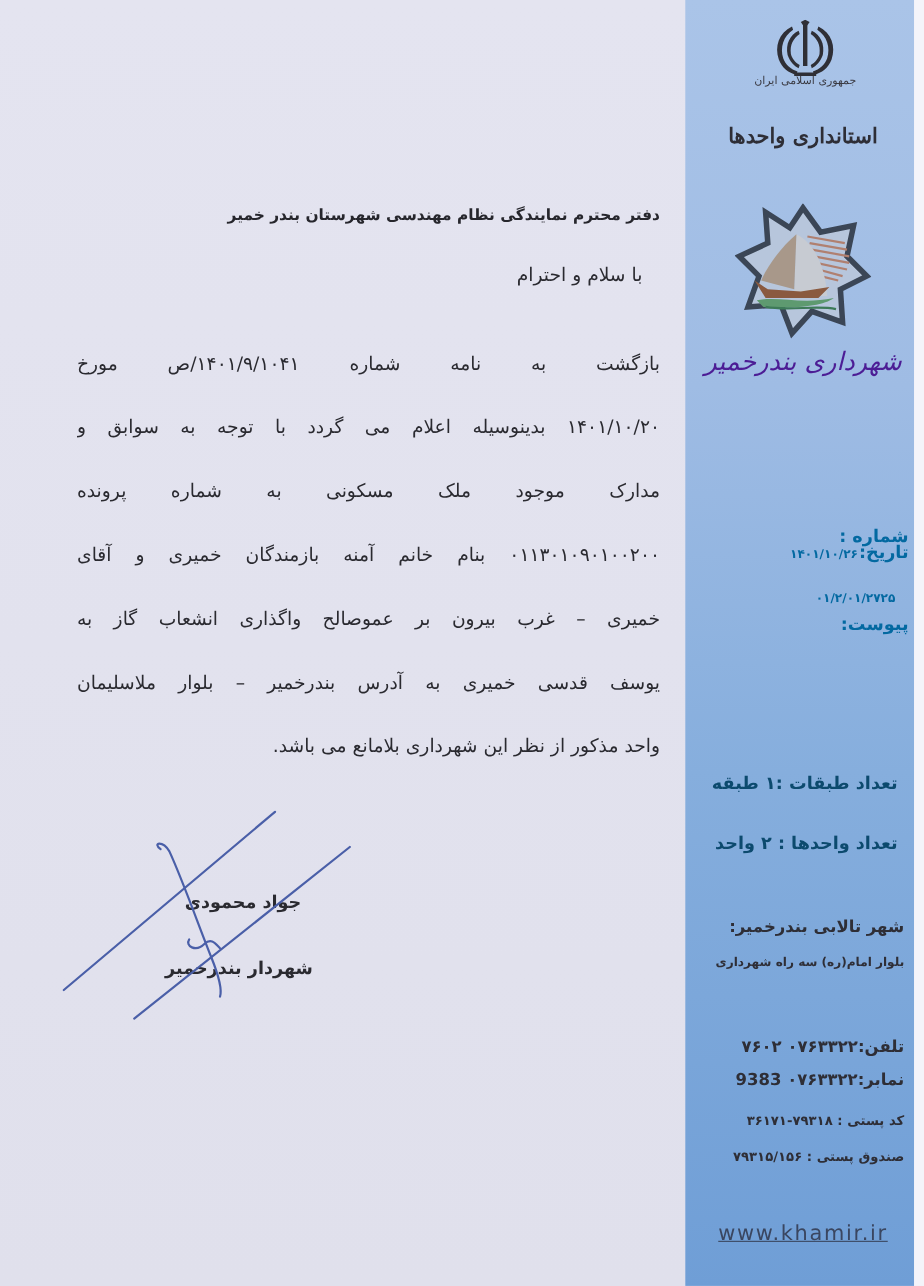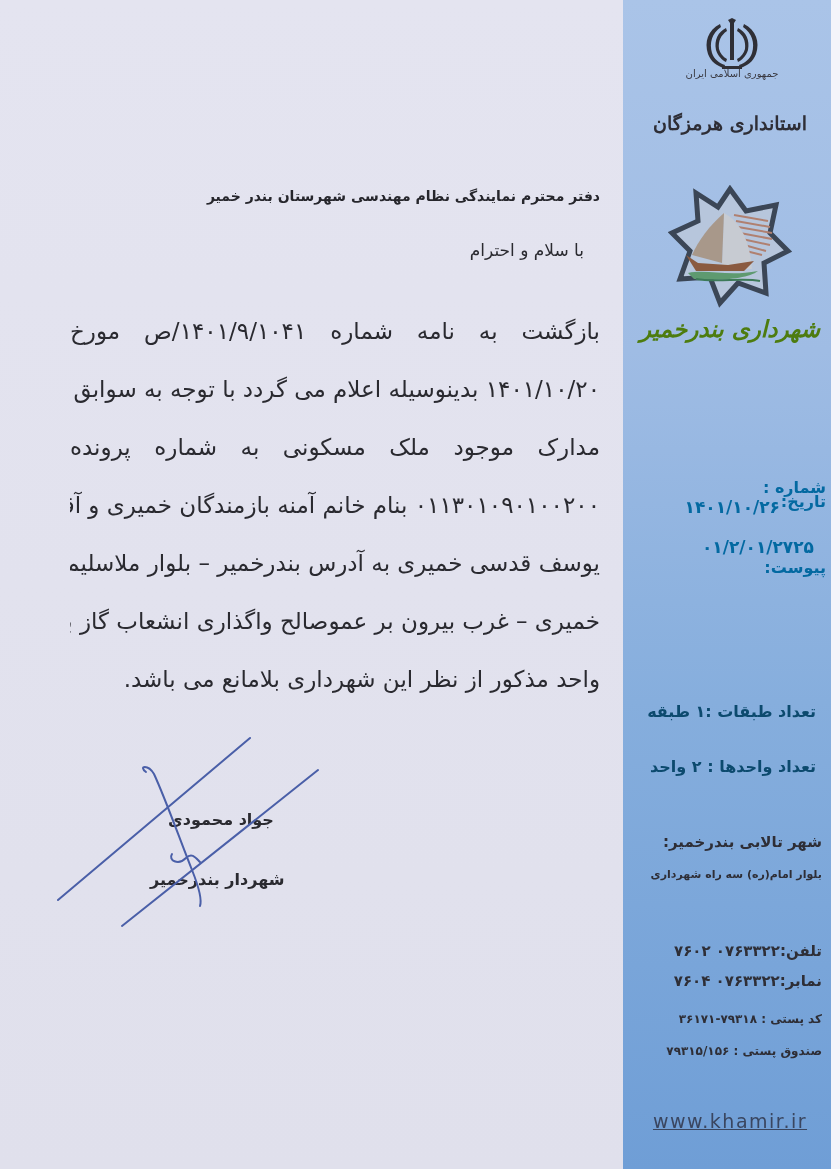--- a/index.html
+++ b/index.html
@@ -65,35 +65,35 @@
       left: 668px; top: 185px;
       width: 124px; height: 124px;
     }
     .muni-name {
       position: absolute;
       left: 640px; top: 315px;
       width: 180px;
       text-align: center;
       font-family: "DejaVu Serif", serif;
       font-size: 23px;
-      font-weight: bold;
+      font-weight: normal;
       font-style: italic;
-      color: #4d7c0f;
+      color: #4c1d95;
       direction: rtl;
     }
 
     
     .ref {
       position: absolute;
       direction: rtl;
       font-weight: bold;
       color: #0369a1;
     }
     .ref-label { font-size: 16px; }
-    .ref-val { font-size: 17px; letter-spacing: 1px; }
+    .ref-val { font-size: 11px; letter-spacing: 1px; }
 
     
     .contact {
       position: absolute;
       direction: rtl;
       color: #2e2e36;
       font-weight: bold;
       right: 18px;
       text-align: right;
       white-space: nowrap;
@@ -132,21 +132,21 @@
       font-size: 17px;
       color: #2a2a30;
     }
     .body-text {
       position: absolute;
       left: 70px; top: 302px;
       width: 530px;
       direction: rtl;
       text-align: justify;
       text-align-last: right;
-      font-size: 23px;
+      font-size: 17px;
       line-height: 58px;
       color: #2a2a30;
     }
     .body-line {
       display: block;
       text-align: justify;
       text-align-last: justify;
       white-space: nowrap;
       height: 58px;
       overflow: hidden;
@@ -191,21 +191,21 @@
     <path d="M30 4 h4 v38 h-4z"></path>
     <path d="M28 2 l4 -2 l4 2 l-2 3 h-4z"></path>
     <path d="M26 10 c-8 4 -12 12 -10 22 c2 6 6 10 10 12 l1 -3 c-4 -2 -7 -6 -8 -10 c-1 -8 2 -14 8 -18z"></path>
     <path d="M38 10 c8 4 12 12 10 22 c-2 6 -6 10 -10 12 l-1 -3 c4 -2 7 -6 8 -10 c1 -8 -2 -14 -8 -18z"></path>
     <path d="M20 6 c-12 6 -16 18 -12 30 c3 8 9 12 16 14 l1 -3 c-6 -2 -11 -6 -13 -12 c-3 -10 0 -20 9 -26z"></path>
     <path d="M44 6 c12 6 16 18 12 30 c-3 8 -9 12 -16 14 l-1 -3 c6 -2 11 -6 13 -12 c3 -10 0 -20 -9 -26z"></path>
     <path d="M22 48 h20 v3 h-20z"></path>
   </g>
 </svg>
 <div class="republic">جمهوری اسلامی ایران</div>
-<div class="governorate">استانداری هرمزگان</div>
+<div class="governorate">استانداری واحدها</div>
 
 <svg class="muni-logo" viewBox="0 0 124 124">
   <g>
     <polygon points="62,4 78,26 108,20 102,48 120,66 96,78 98,108 70,98 52,118 42,92 12,94 22,66 4,48 30,36 28,8 50,22" fill="#b7c6dc" stroke="#3b4656" stroke-width="5" stroke-linejoin="miter"></polygon>
     <g stroke="#b08070" stroke-width="2">
       <line x1="66" y1="30" x2="100" y2="36"></line>
       <line x1="68" y1="36" x2="102" y2="42"></line>
       <line x1="70" y1="42" x2="104" y2="48"></line>
       <line x1="72" y1="48" x2="104" y2="54"></line>
       <line x1="74" y1="54" x2="102" y2="60"></line>
@@ -228,38 +228,38 @@
 <div class="ref ref-label" style="right:14px; top:558px;">پیوست:</div>
 
 <div class="letter-title">دفتر محترم نمایندگی نظام مهندسی شهرستان بندر خمیر</div>
 <div class="greeting">با سلام و احترام</div>
 
 <div class="body-text">
   <span class="body-line">بازگشت به نامه شماره ۱۴۰۱/۹/۱۰۴۱/ص مورخ</span>
   <span class="body-line">۱۴۰۱/۱۰/۲۰ بدینوسیله اعلام می گردد با توجه به سوابق و</span>
   <span class="body-line">مدارک موجود ملک مسکونی به شماره پرونده</span>
   <span class="body-line">۰۱۱۳۰۱۰۹۰۱۰۰۲۰۰ بنام خانم آمنه بازمندگان خمیری و آقای</span>
+  <span class="body-line">خمیری – غرب بیرون بر عموصالح واگذاری انشعاب گاز به</span>
   <span class="body-line">یوسف قدسی خمیری به آدرس بندرخمیر – بلوار ملاسلیمان</span>
-  <span class="body-line">خمیری – غرب بیرون بر عموصالح واگذاری انشعاب گاز به</span>
   <span class="body-line last">واحد مذکور از نظر این شهرداری بلامانع می باشد.</span>
 </div>
 
 <div class="detail" style="top:702px; right:24px;">تعداد طبقات :۱ طبقه</div>
 <div class="detail" style="top:757px; right:24px;">تعداد واحدها : ۲ واحد</div>
 
 <div class="sig-name" style="left:168px; top:810px;">جواد محمودی</div>
 <div class="sig-title" style="left:150px; top:870px;">شهردار بندرخمیر</div>
 <svg class="signature" viewBox="0 0 300 210">
   <g stroke="#4a5fa8" stroke-width="2" fill="none" stroke-linecap="round">
     <path d="M200 8 L 8 170"></path>
     <path d="M268 40 L 72 196"></path>
     <path d="M96 42 C 88 36, 98 34, 104 44 C 116 70, 130 110, 142 140 C 150 160, 152 170, 150 176"></path>
     <path d="M122 124 C 118 130, 128 136, 136 128 C 142 122, 146 128, 150 132"></path>
   </g>
 </svg>
 
 <div class="contact" style="top:833px; font-size:15px;">شهر تالابی بندرخمیر:</div>
 <div class="contact" style="top:868px; font-size:11px;">بلوار امام(ره) سه راه شهرداری</div>
 <div class="contact" style="top:942px; font-size:15px;">تلفن:۰۷۶۳۳۲۲ ۷۶۰۲</div>
-<div class="contact" style="top:972px; font-size:15px;">نمابر:۰۷۶۳۳۲۲ ۷۶۰۴</div>
+<div class="contact" style="top:972px; font-size:15px;">نمابر:۰۷۶۳۳۲۲ 9383</div>
 <div class="contact" style="top:1012px; font-size:12px;">کد پستی : ۷۹۳۱۸-۳۶۱۷۱</div>
 <div class="contact" style="top:1044px; font-size:12px;">صندوق پستی : ۷۹۳۱۵/۱۵۶</div>
 <div class="url">www.khamir.ir</div>
 
 </body></html>

